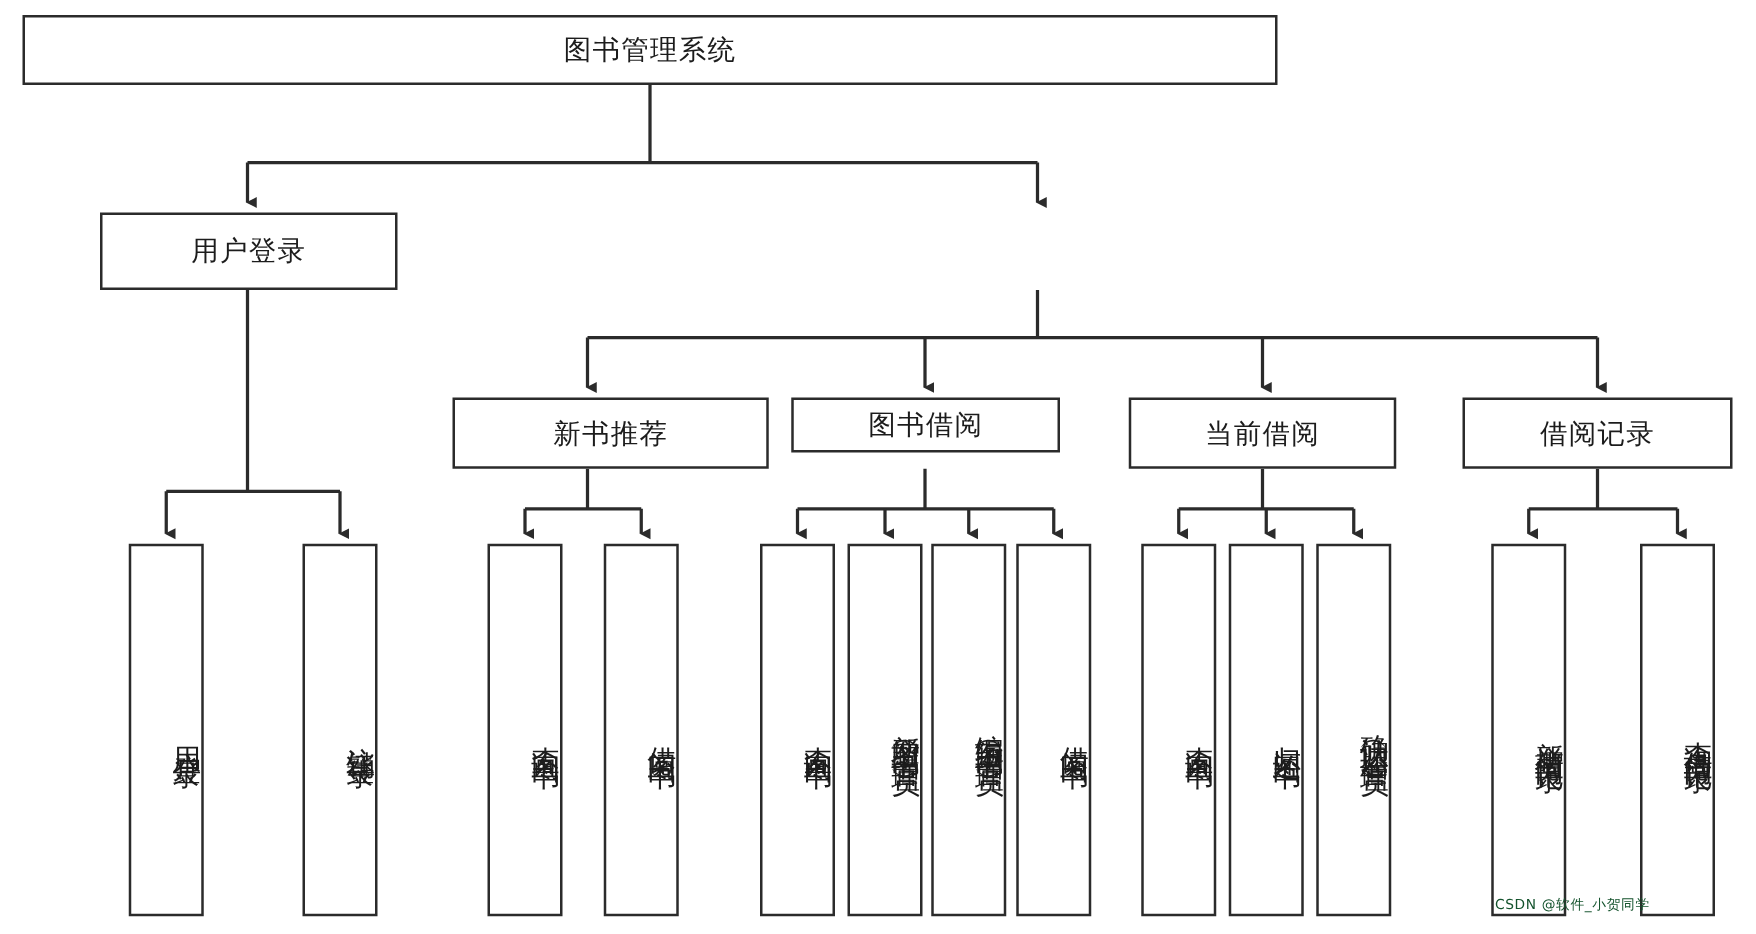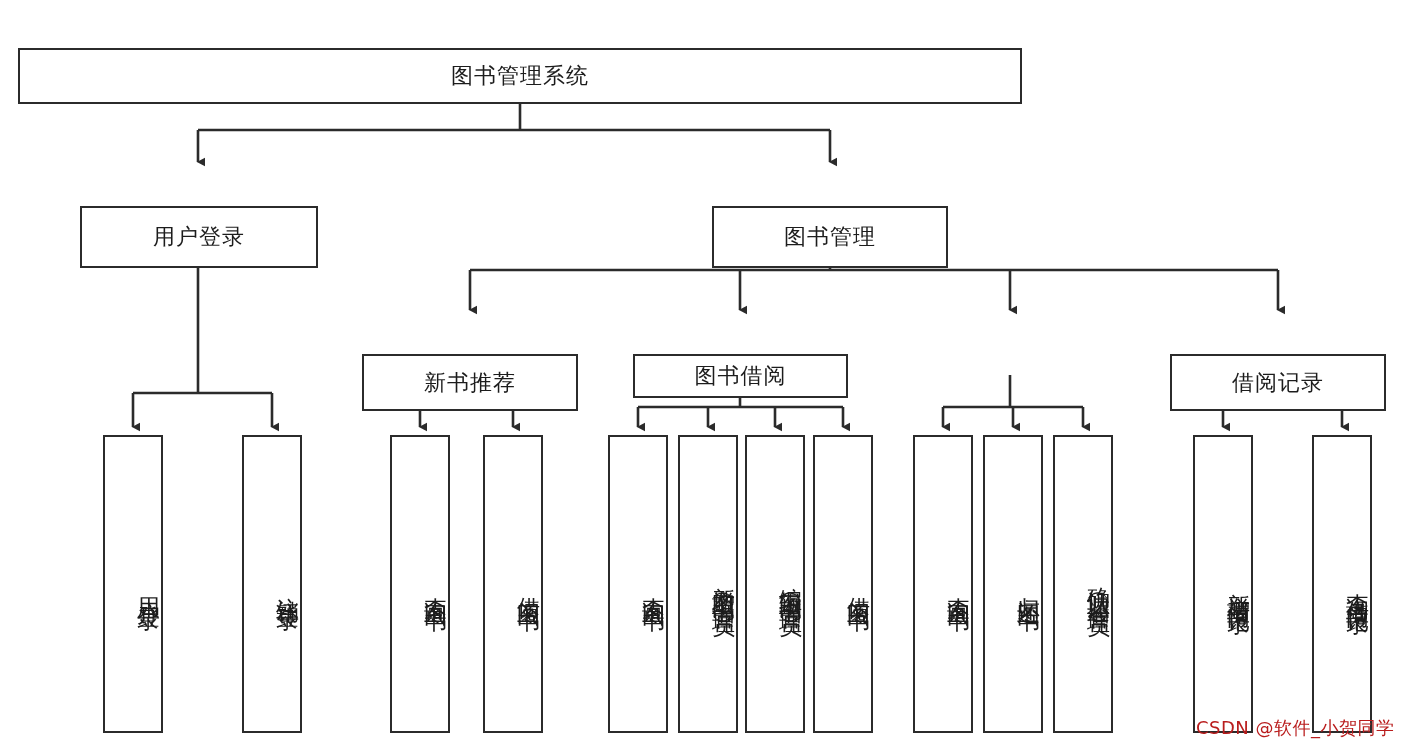--- a/index.html
+++ b/index.html
@@ -30,42 +30,41 @@
     background: #ffffff;
     border: 2.5px solid #2b2b2b;
     display: flex;
     align-items: center;
     justify-content: center;
     color: #1c1c1c;
   }
   .node.horiz {
     font-size: 22px;
     letter-spacing: 1px;
-    margin-top: 36px;
   }
   .node.vert {
     writing-mode: vertical-rl;
     text-orientation: upright;
     font-size: 23px;
     letter-spacing: 4px;
     line-height: 1.05;
     padding-top: 6px;
     align-items: flex-start;
     justify-content: center;
     white-space: nowrap;
   }
   .node.vert .vlabel {
     writing-mode: vertical-rl;
     text-orientation: upright;
     display: block;
   }
   .watermark {
     position: absolute;
-    font-size: 18px;
-    color: #b91c1c;
+    font-size: 11px;
+    color: #14532d;
     white-space: nowrap;
     letter-spacing: 0.5px;
   }
 </style>
 </head>
 <body>
 
 <div id="canvas">
 
   <svg id="edges" viewBox="0 0 1405 747">
@@ -119,32 +118,32 @@
   </svg>
 
   <div class="node horiz" style="left:18px; top:12px; width:1004px; height:56px;">
     <span>图书管理系统</span>
   </div>
 
   <div class="node horiz" style="left:80px; top:170px; width:238px; height:62px;">
     <span>用户登录</span>
   </div>
 
-  <div class="node horiz" style="left:712px; top:170px; width:236px; height:62px;">
-    <span>图书管理</span>
-  </div>
-
-  <div class="node horiz" style="left:362px; top:318px; width:216px; height:57px;text-align:center;">
+
+  <div class="node horiz" style="left:362px; top:318px; width:253px; height:57px;text-align:center;">
     <span>新书推荐</span>
   </div>
 
   <div class="node horiz" style="left:633px; top:318px; width:215px; height:44px;">
     <span>图书借阅</span>
   </div>
 
+  <div class="node horiz" style="left:903px; top:318px; width:214px; height:57px;">
+    <span>当前借阅</span>
+  </div>
 
   <div class="node horiz" style="left:1170px; top:318px; width:216px; height:57px;align-items:center;">
     <span>借阅记录</span>
   </div>
 
   <div class="node vert" style="left:103px; top:435px; width:60px; height:298px;">
     <span class="vlabel">用户登录</span>
   </div>
 
   <div class="node vert" style="left:242px; top:435px; width:60px; height:298px;">

